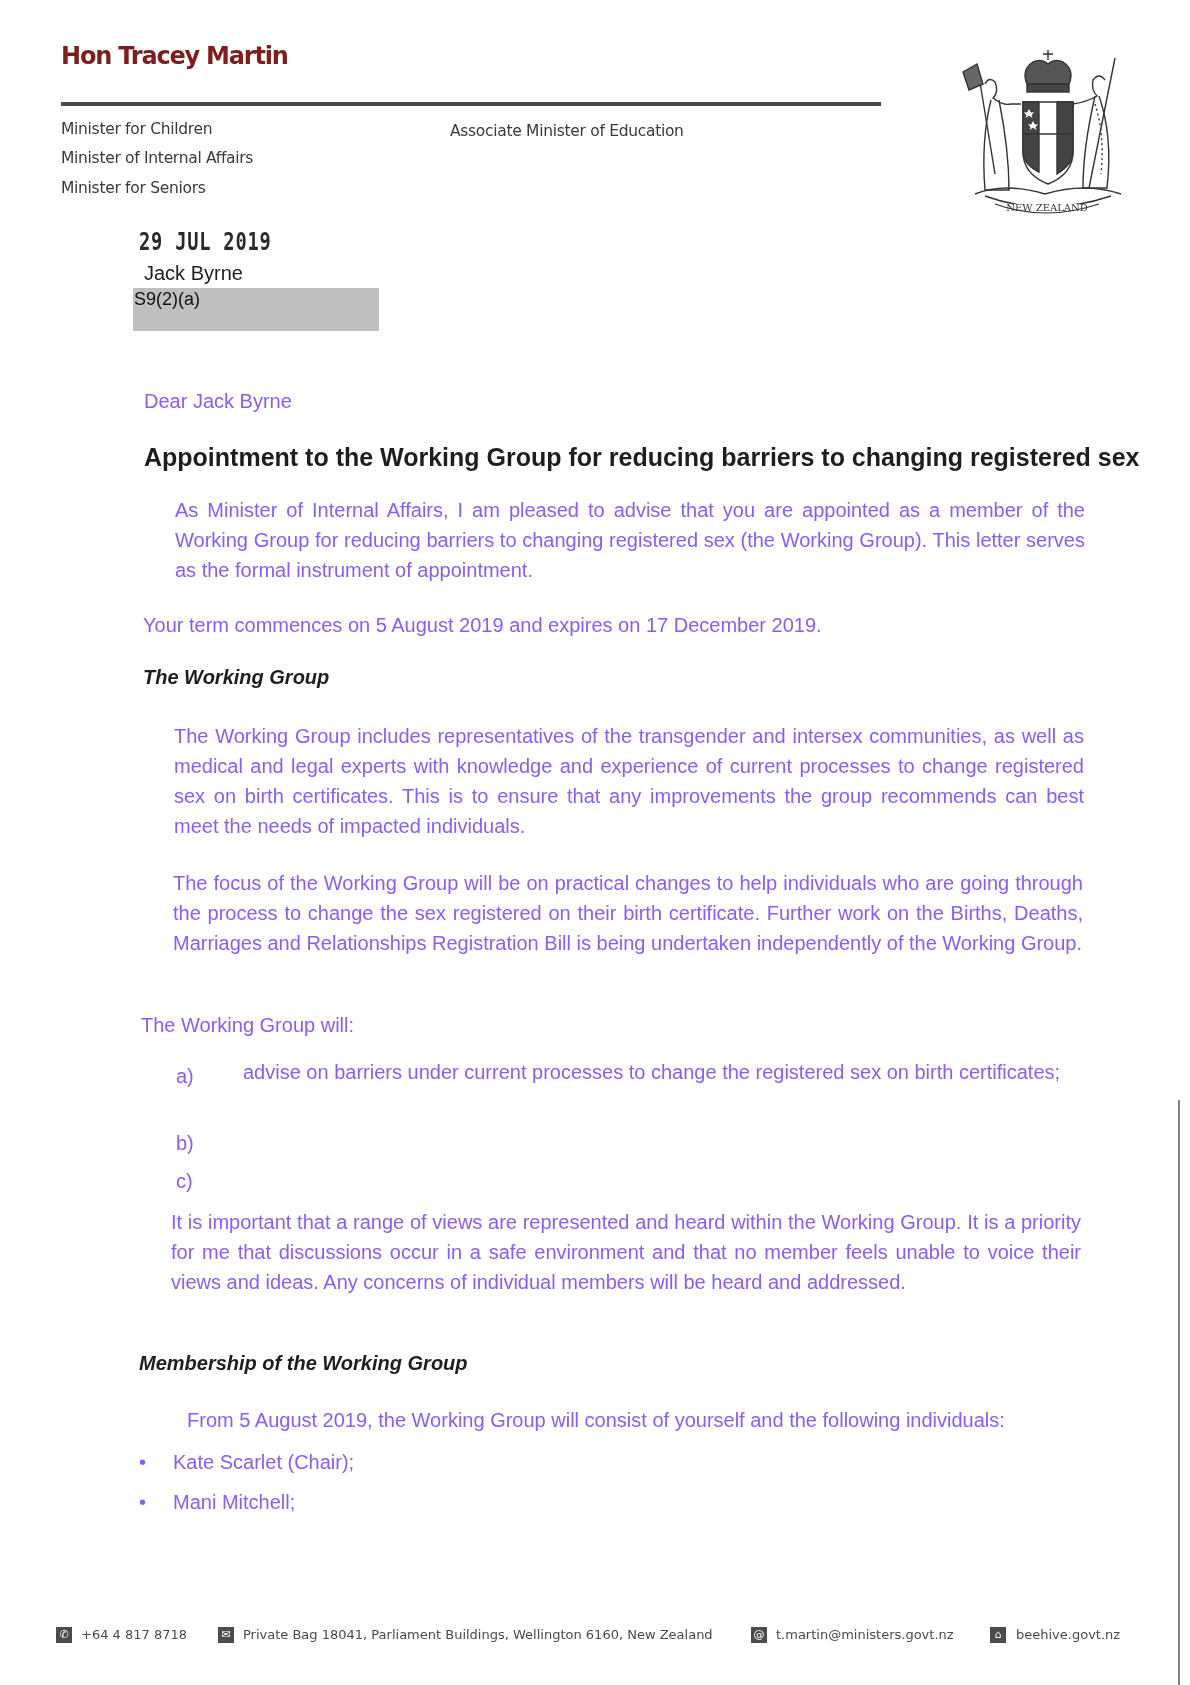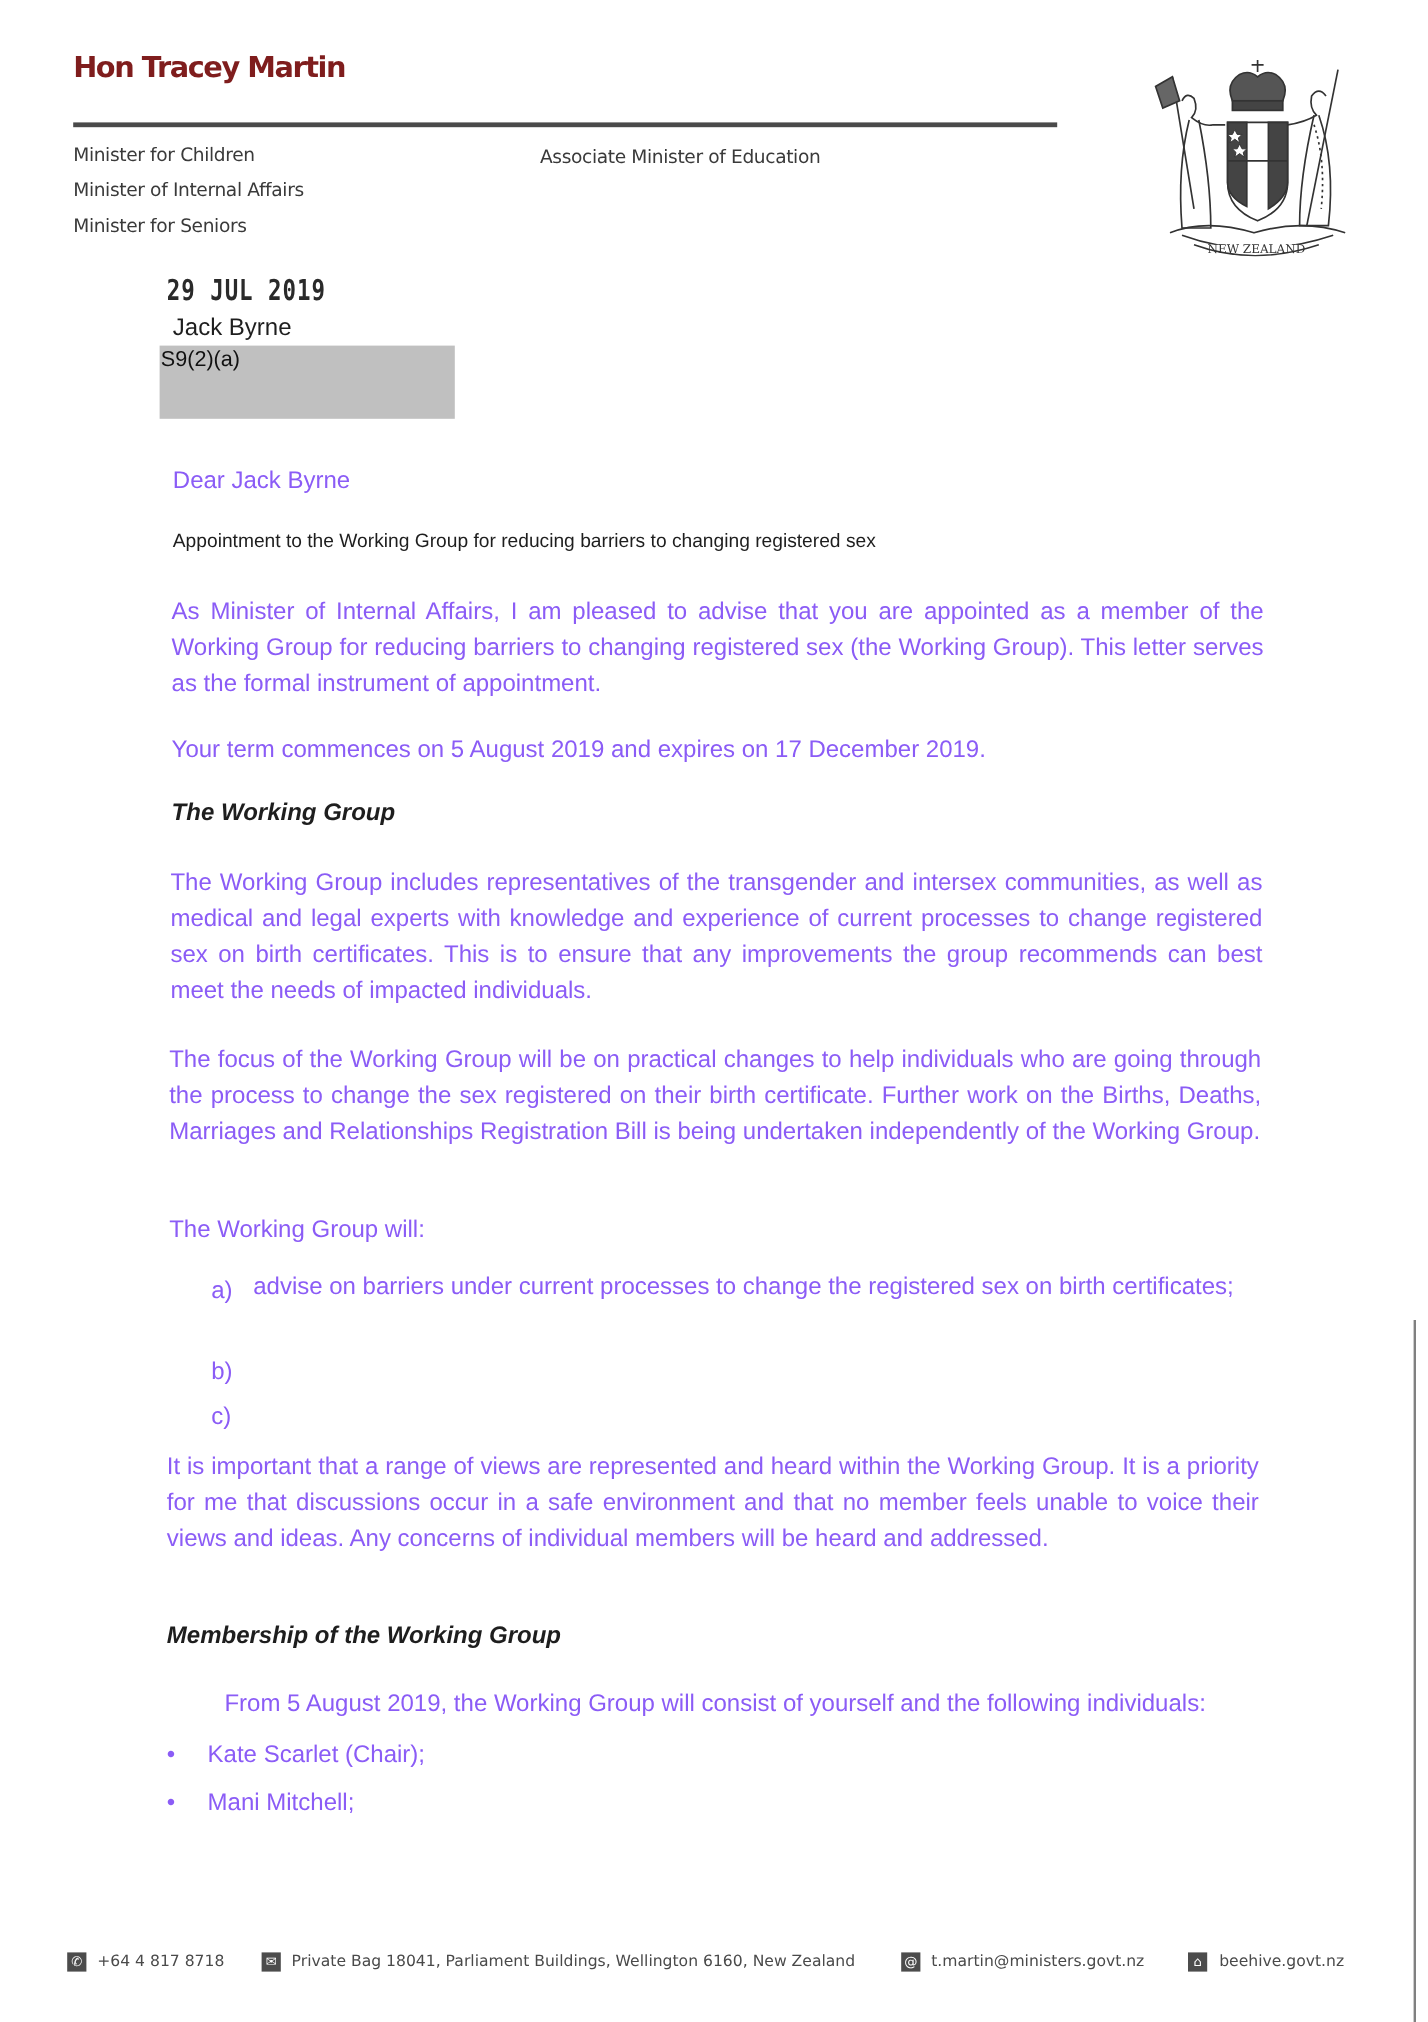--- a/index.html
+++ b/index.html
@@ -4,25 +4,25 @@
 <style>
   html, body { margin: 0; padding: 0; background: #ffffff; }
   body { width: 1190px; height: 1685px; position: relative; overflow: hidden; color: #1e1e1e; font-family: "Liberation Sans", sans-serif; }
   .abs { position: absolute; }
   .mh-title { left: 61px; top: 42px; font-size: 24px; font-weight: bold; color: #7f1d1d; letter-spacing: -1.2px; font-family: "DejaVu Sans", sans-serif; white-space: nowrap; }
   .mh-rule { left: 61px; top: 102px; width: 820px; height: 4px; background: #4a4a4a; }
   .role { font-family: "DejaVu Sans", sans-serif; font-size: 15.5px; color: #3a3a3a; white-space: nowrap; letter-spacing: -0.3px; }
   .crest { left: 955px; top: 44px; width: 185px; height: 180px; }
   .stamp { left: 139px; top: 228px; font-family: "DejaVu Sans Mono", monospace; font-size: 24px; font-weight: bold; color: #2a2a2a; letter-spacing: 1px; transform: scaleX(0.78); transform-origin: left top; white-space: nowrap; }
   .addr { left: 144px; top: 262px; font-size: 20px; color: #1e1e1e; }
-  .redact { left: 133px; top: 288px; width: 246px; height: 61px; background: #c0c0c0; }
+  .redact { left: 133px; top: 288px; width: 246px; height: 43px; background: #c0c0c0; }
   .redact span { position: absolute; left: 1px; top: 1px; font-size: 18px; color: #111; }
   .body-text { font-size: 20px; line-height: 30px; color: #8b5cf6; width: 910px; }
-  .justify { text-align: justify; text-align-last: left; }
-  .subject { font-weight: normal; font-size: 16px; white-space: nowrap; }
+  .justify { text-align: justify; text-align-last: left; margin-left: 32px; }
+  .subject { font-weight: bold; font-size: 25px; white-space: nowrap; }
   .subhead { font-weight: bold; font-style: italic; font-size: 20px; }
   .list-label { position: absolute; left: 0; top: 0; }
   .list-text { position: absolute; left: 35px; top: 0; width: 840px; line-height: 23px; }
   .bullet { position: absolute; left: 0; top: 0; font-size: 20px; }
   .footer { top: 1627px; font-family: "DejaVu Sans", sans-serif; font-size: 13px; color: #4a4a4a; white-space: nowrap; }
   .ficon { position: absolute; top: 1627px; width: 16px; height: 16px; background: #4c4c4c; color: #fff; font-size: 11px; line-height: 16px; text-align: center; font-family: "DejaVu Sans", sans-serif; }
   .vline { left: 1178px; top: 1100px; width: 2px; height: 585px; background: #555; opacity: 0.75; }
 </style>
 </head>
 <body>

